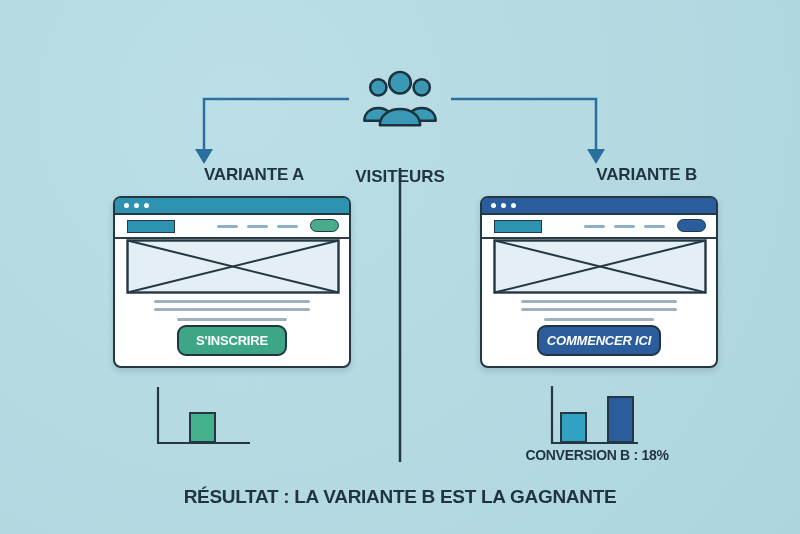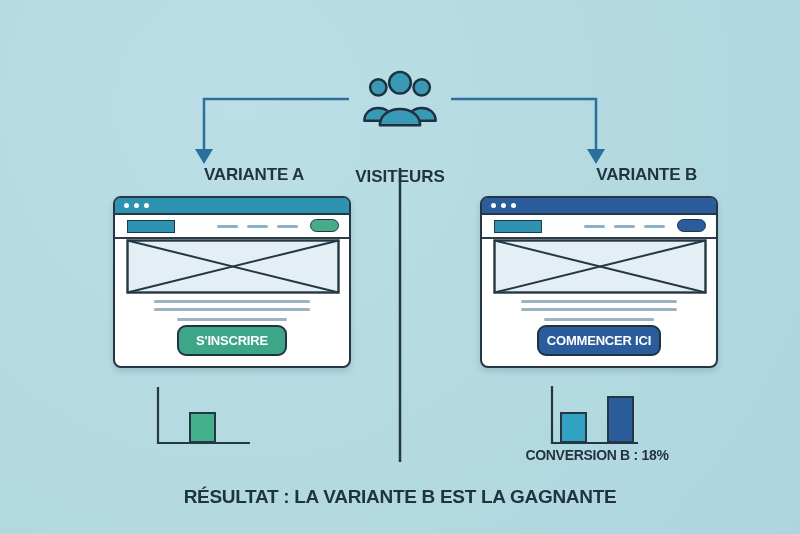--- a/index.html
+++ b/index.html
@@ -79,21 +79,21 @@
   .tline.t2 { top: 110px; width: 156px; }
   .tline.t3 { top: 120px; width: 110px; }
 
   .cta {
     position: absolute; left: 50%; transform: translateX(-50%); top: 127px;
     height: 31px; border: 2px solid #1f3340; border-radius: 9px;
     color: #ffffff; font-size: 13px; font-weight: bold; letter-spacing: -0.2px;
     display: flex; align-items: center; justify-content: center; cursor: pointer;
   }
   .cta.green { background: #3da687; width: 110px; }
-  .cta.blue  { background: #2b5c9c; width: 124px; }
+  .cta.blue  { background: #2b5c9c; width: 124px; font-style: italic; }
 
   
   .bar {
     position: absolute; bottom: 91px; width: 27px;
     border: 2px solid #243742;
   }
   .bar.bar-a  { left: 189px; background: #45b08c; }
   .bar.bar-b1 { left: 560px; background: #31a2c2; }
   .bar.bar-b2 { left: 607px; background: #2b5c9c; }
 

